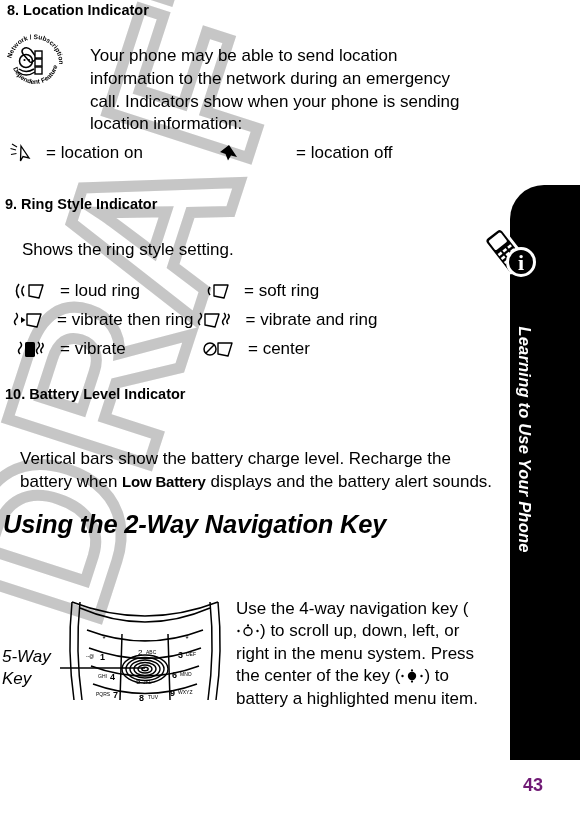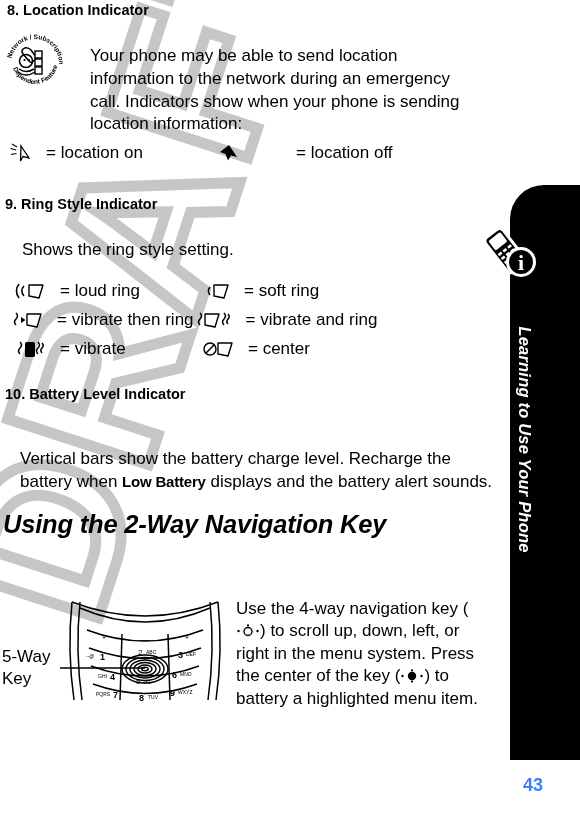--- a/index.html
+++ b/index.html
@@ -166,20 +166,21 @@
     top: 596px;
     width: 500px;
   }
   #keypad-label {
     position: absolute;
     left: 2px;
     top: 50px;
     font-size: 17px;
     line-height: 1.3;
     width: 70px;
+    font-style: italic;
   }
   #keypad-art {
     position: absolute;
     left: 60px;
     top: 0px;
   }
   #nav-desc {
     position: absolute;
     left: 236px;
     top: 2px;
@@ -230,21 +231,21 @@
     text-align: center;
     z-index: 5;
     white-space: nowrap;
   }
   #page-number {
     position: absolute;
     left: 523px;
     top: 775px;
     font-size: 18px;
     font-weight: bold;
-    color: #3b82f6;
+    color: #701a75;
     z-index: 6;
   }
 </style>
 </head>
 <body>
 
 <div id="watermark">
   <div class="draft-text">DRAFT</div>
 </div>
 

